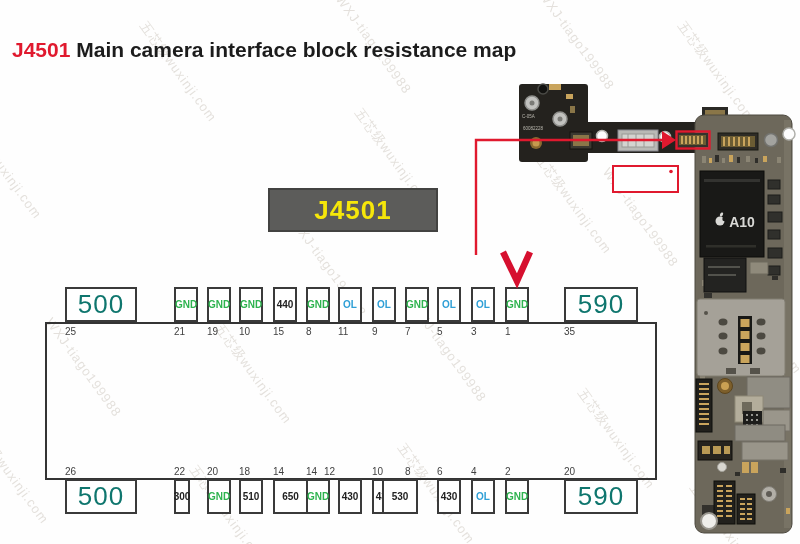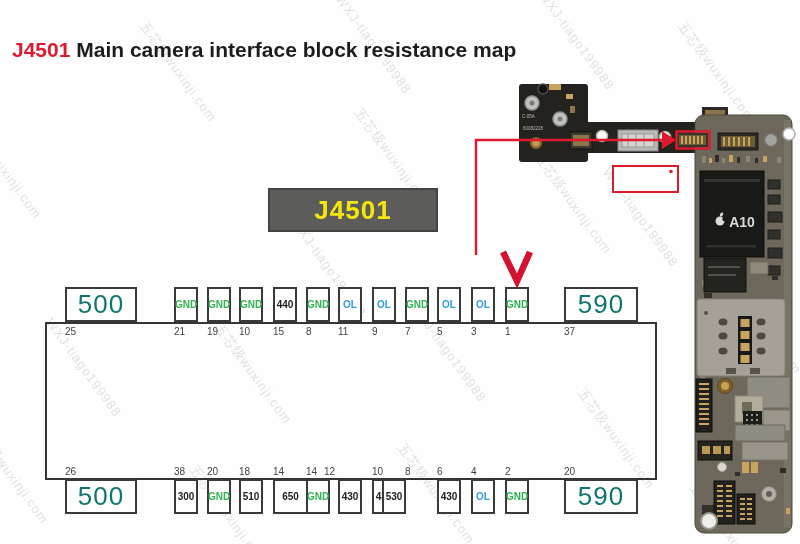--- a/index.html
+++ b/index.html
@@ -88,45 +88,45 @@
   <span class="pinnum row-topnum" style="left:207px;width:24px">19</span>
   <span class="pinnum row-topnum" style="left:239px;width:24px">10</span>
   <span class="pinnum row-topnum" style="left:273px;width:24px">15</span>
   <span class="pinnum row-topnum" style="left:306px;width:24px">8</span>
   <span class="pinnum row-topnum" style="left:338px;width:24px">11</span>
   <span class="pinnum row-topnum" style="left:372px;width:24px">9</span>
   <span class="pinnum row-topnum" style="left:405px;width:24px">7</span>
   <span class="pinnum row-topnum" style="left:437px;width:24px">5</span>
   <span class="pinnum row-topnum" style="left:471px;width:24px">3</span>
   <span class="pinnum row-topnum" style="left:505px;width:24px">1</span>
-  <span class="pinnum row-topnum" style="left:564px;width:74px">37</span>
+  <span class="pinnum row-topnum" style="left:564px;width:74px">35</span>
 
   <span class="pinnum row-botnum" style="left:65px;width:72px">26</span>
-  <span class="pinnum row-botnum" style="left:174px;width:24px">38</span>
+  <span class="pinnum row-botnum" style="left:174px;width:24px">22</span>
   <span class="pinnum row-botnum" style="left:207px;width:24px">20</span>
   <span class="pinnum row-botnum" style="left:239px;width:24px">18</span>
   <span class="pinnum row-botnum" style="left:273px;width:24px">14</span>
   <span class="pinnum row-botnum" style="left:306px;width:24px">14</span>
   <span class="pinnum row-botnum" style="left:324px;width:24px">12</span>
   <span class="pinnum row-botnum" style="left:372px;width:24px">10</span>
   <span class="pinnum row-botnum" style="left:405px;width:24px">8</span>
   <span class="pinnum row-botnum" style="left:437px;width:24px">6</span>
   <span class="pinnum row-botnum" style="left:471px;width:24px">4</span>
   <span class="pinnum row-botnum" style="left:505px;width:24px">2</span>
   <span class="pinnum row-botnum" style="left:564px;width:74px">20</span>
 
   <span class="pinbox row-bot big" style="left:65px;width:72px">500</span>
-  <span class="pinbox row-bot num" style="left:174px;width:24px">300</span>
+  <span class="pinbox row-bot num" style="left:174px;width:16px">300</span>
   <span class="pinbox row-bot gnd" style="left:207px;width:24px">GND</span>
   <span class="pinbox row-bot num" style="left:239px;width:24px">510</span>
   <span class="pinbox row-bot num" style="left:273px;width:35px">650</span>
   <span class="pinbox row-bot gnd" style="left:306px;width:24px">GND</span>
   <span class="pinbox row-bot num" style="left:338px;width:24px">430</span>
   <span class="pinbox row-bot num" style="left:372px;width:24px">430</span>
-  <span class="pinbox row-bot num" style="left:382px;width:24px">530</span>
+  <span class="pinbox row-bot num" style="left:382px;width:36px">530</span>
   <span class="pinbox row-bot num" style="left:437px;width:24px">430</span>
   <span class="pinbox row-bot ol" style="left:471px;width:24px">OL</span>
   <span class="pinbox row-bot gnd" style="left:505px;width:24px">GND</span>
   <span class="pinbox row-bot big" style="left:564px;width:74px">590</span>
 
   <svg class="board-svg" width="320" height="464" viewBox="0 0 320 464">
 
     <g>
       <rect x="80" y="42" width="232" height="31" rx="2" fill="#24221e"></rect>
       <rect x="39" y="4" width="69" height="78" rx="3" fill="#24221e"></rect>

